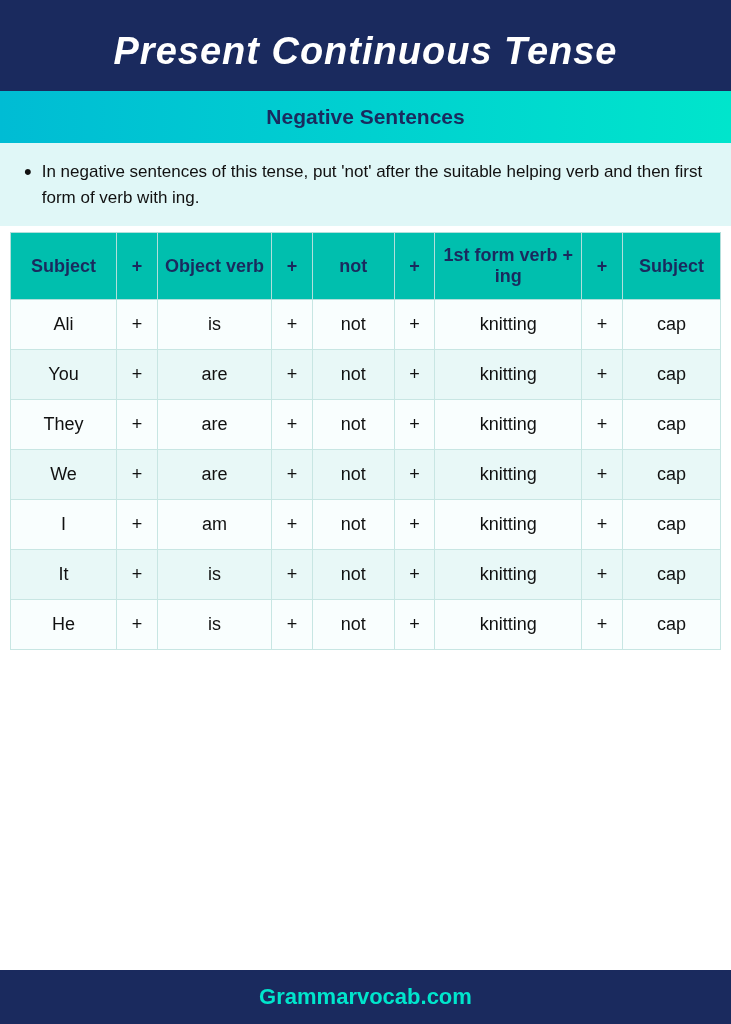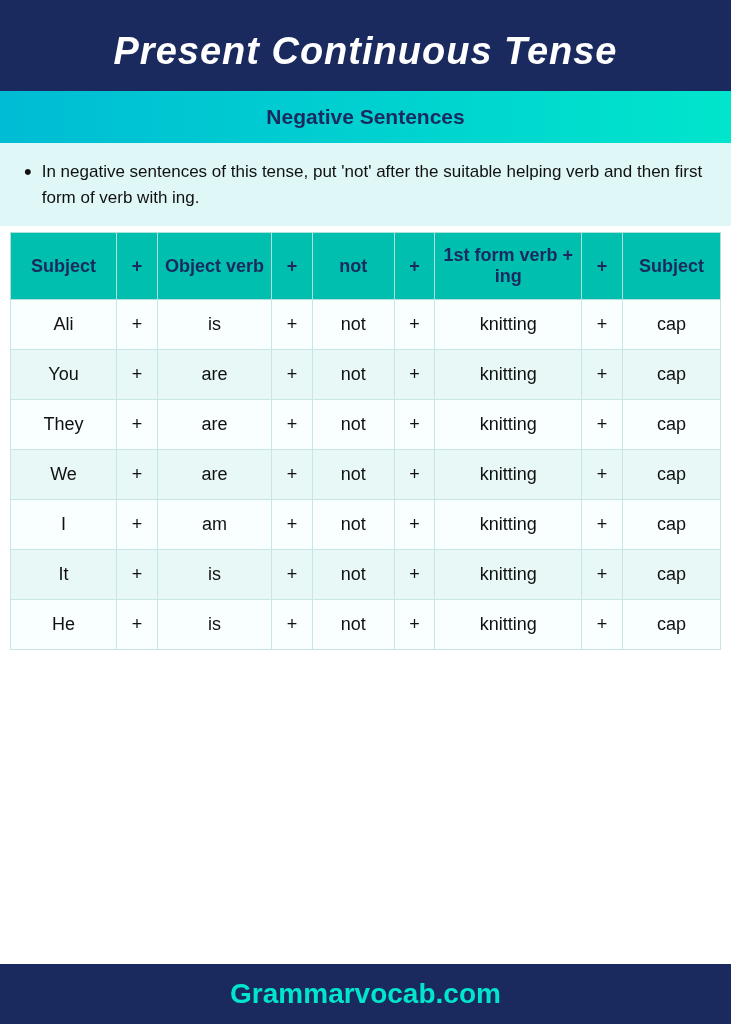--- a/index.html
+++ b/index.html
@@ -115,21 +115,21 @@
     .col-object  { width: 12%; }
 
     .footer {
       background: #1a2a5e;
       padding: 14px 20px;
       text-align: center;
     }
 
     .footer-text {
       color: #00e5cc;
-      font-size: 28px;
+      font-size: 22px;
       font-weight: 700;
     }
   </style>
 </head>
 <body>
 
 <header class="header">
   <h1 class="header-title">Present Continuous Tense</h1>
 </header>
 

